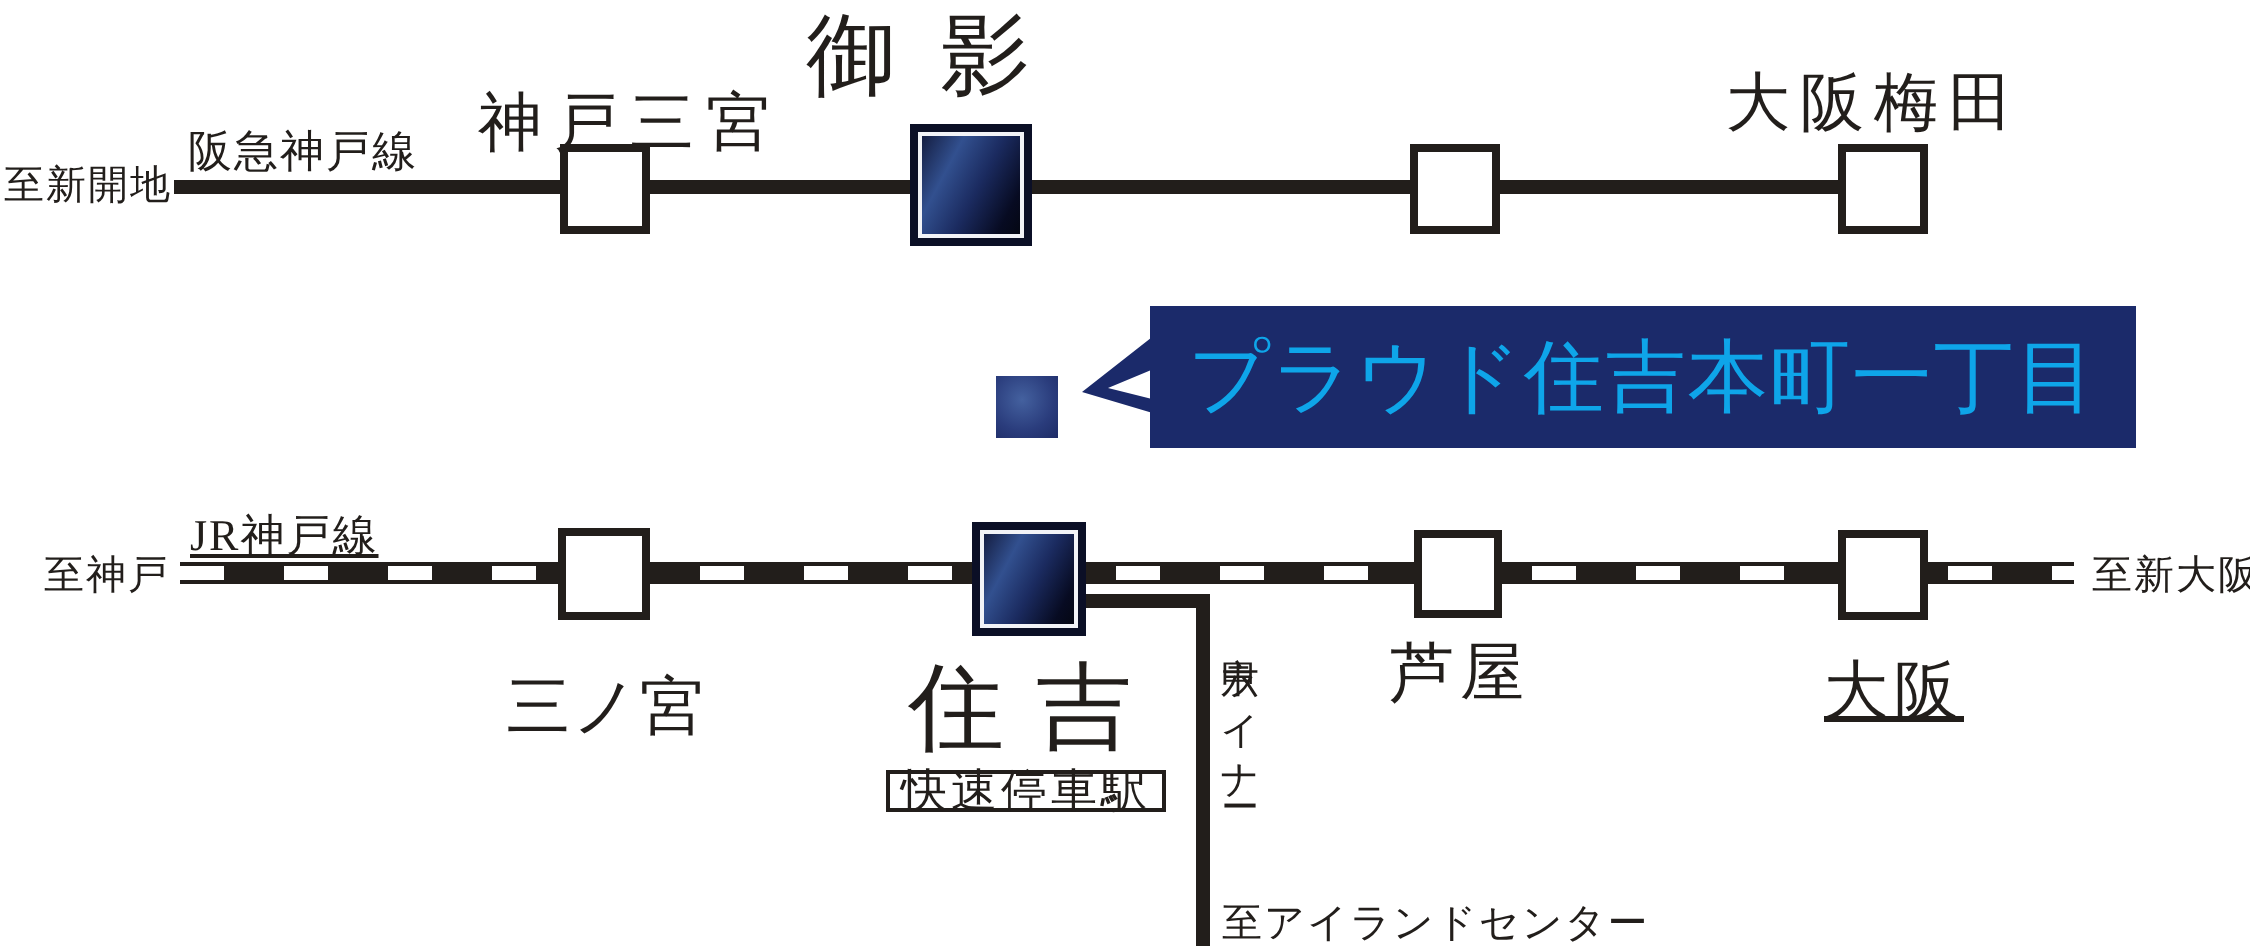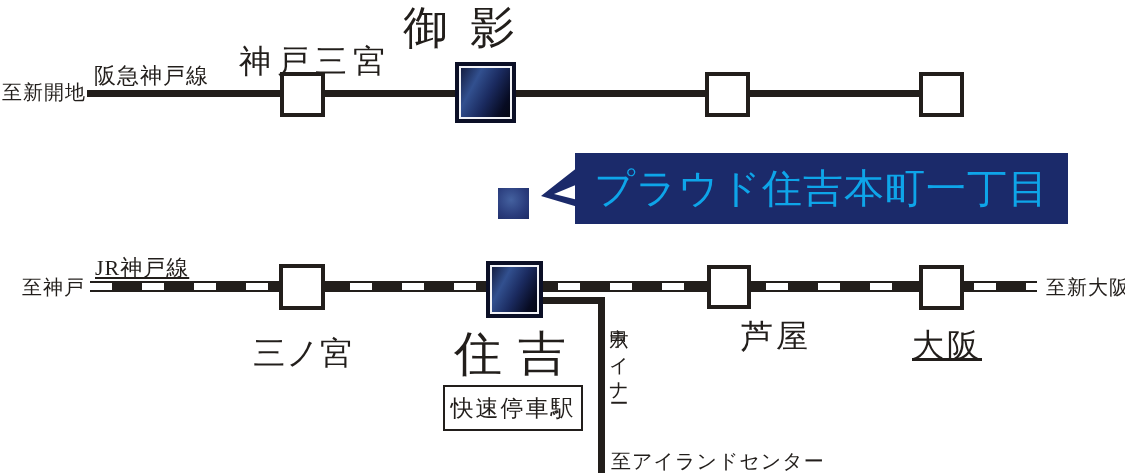--- a/index.html
+++ b/index.html
@@ -23,21 +23,21 @@
     box-sizing:border-box;border:4px solid #0b0f26;
     background:linear-gradient(118deg,#101636 0%,#32508f 30%,#1b2b60 55%,#070b22 82%,#04060f 100%);
     box-shadow:inset 0 0 0 2px #f2f3f7;
   }
   
   .terminal{font-size:20px;letter-spacing:1px;}
   .line-name{font-size:22px;letter-spacing:1px;}
   .st-label{transform:translateX(-50%);font-size:32px;}
   .st-label-big{transform:translateX(-50%);font-size:45px;}
   .badge{
-    left:443px;top:385px;width:140px;height:46px;box-sizing:border-box;
+    left:443px;top:385px;width:140px;height:21px;box-sizing:border-box;
     border:2px solid #221e1b;display:flex;align-items:center;justify-content:center;
     font-size:23px;letter-spacing:2px;
   }
   .rokko-name{
     left:606px;top:313px;writing-mode:vertical-rl;text-orientation:mixed;
     font-size:19px;letter-spacing:3px;
   }
   
   .marker{
     left:498px;top:188px;width:31px;height:31px;
@@ -61,20 +61,21 @@
 
   <div class="abs sq" style="left:280px;top:72px;width:45px;height:45px;"></div>
   <div class="abs st-label" style="left:315px;top:40px;letter-spacing:6px;">神戸三宮</div>
 
   <div class="abs sq-hl" style="left:455px;top:62px;width:61px;height:61px;"></div>
   <div class="abs st-label-big" style="left:470px;top:-2px;letter-spacing:22px;">御影</div>
 
   <div class="abs sq" style="left:705px;top:72px;width:45px;height:45px;"></div>
 
   <div class="abs sq" style="left:919px;top:72px;width:45px;height:45px;"></div>
+  <div class="abs st-label" style="left:937px;top:30px;letter-spacing:5px;">大阪梅田</div>
 
   <div class="abs marker"></div>
   <svg class="abs tail" width="50" height="50" viewBox="0 0 50 50">
     <polygon points="8,33 45,4 45,21 21,31 45,37 45,44" fill="#1b2a6a"></polygon>
   </svg>
   <div class="abs banner">
     <span>プラウド住吉本町一丁目</span>
   </div>
 
   <div class="abs jr-line"></div>
@@ -90,18 +91,18 @@
   <div class="abs sq" style="left:279px;top:264px;width:46px;height:46px;"></div>
   <div class="abs st-label" style="left:303px;top:315px;letter-spacing:1px;margin-top:17px;">三ノ宮</div>
 
   <div class="abs sq-hl" style="left:486px;top:261px;width:57px;height:57px;"></div>
   <div class="abs st-label-big" style="left:518px;top:322px;font-size:48px;letter-spacing:16px;">住吉</div>
   <div class="abs badge">
     <span>快速停車駅</span>
   </div>
 
   <div class="abs sq" style="left:707px;top:265px;width:44px;height:44px;"></div>
-  <div class="abs st-label" style="left:730px;top:315px;letter-spacing:3px;margin-left:46px;">芦屋</div>
+  <div class="abs st-label" style="left:730px;top:315px;letter-spacing:3px;">芦屋</div>
 
   <div class="abs sq" style="left:919px;top:265px;width:45px;height:45px;"></div>
   <div class="abs st-label" style="left:947px;top:324px;letter-spacing:3px;text-decoration:underline;">大阪</div>
 
 </div>
 
 </body></html>

